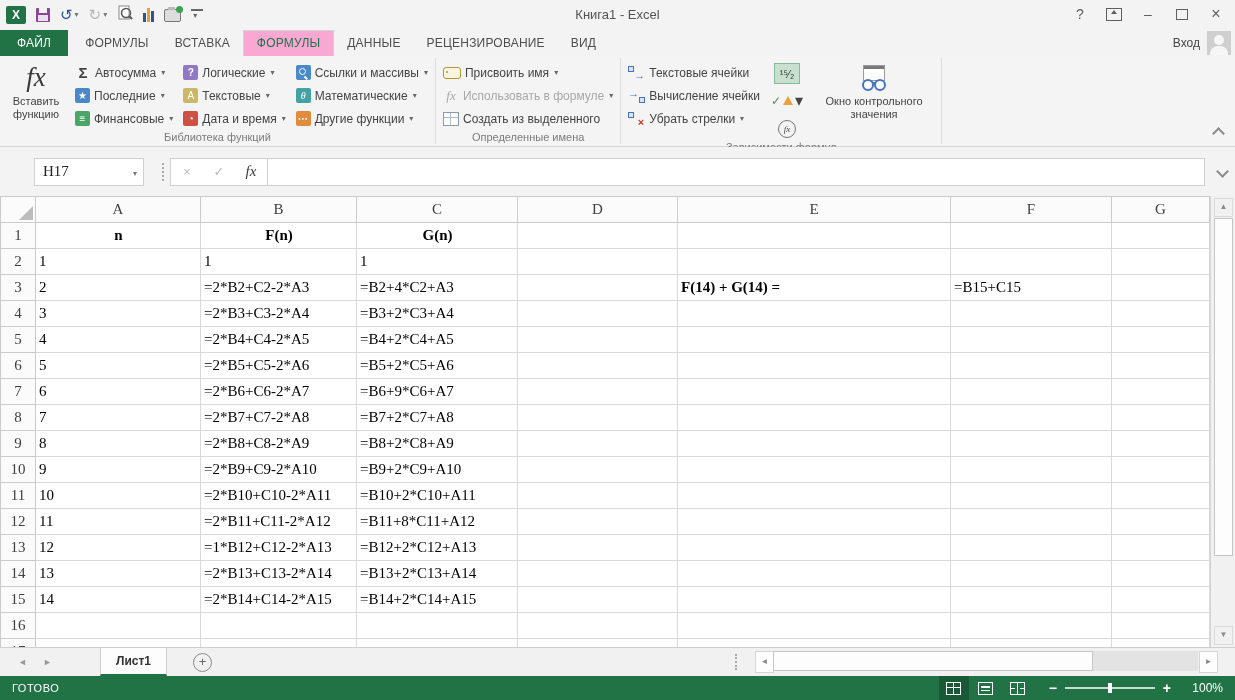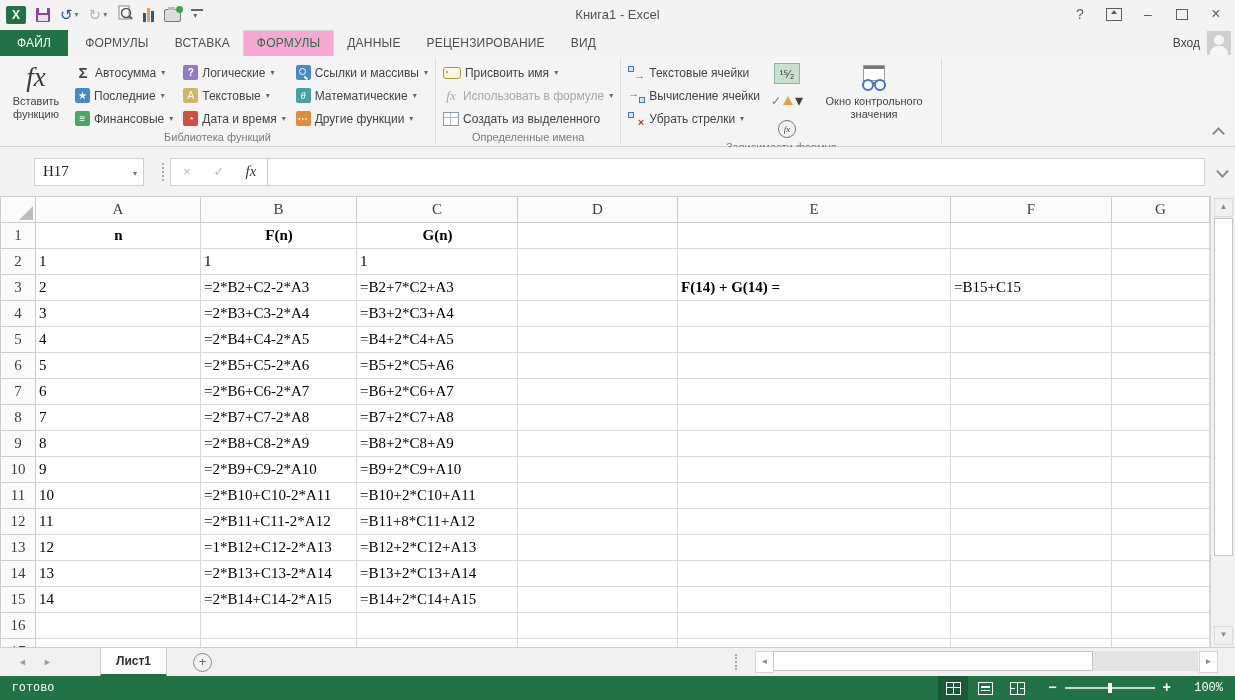--- a/index.html
+++ b/index.html
@@ -160,21 +160,21 @@
   .addsheet{position:absolute;left:193px;top:5px;width:17px;height:17px;border:1px solid #8a8a8a;border-radius:50%;
       color:#666;font-size:13px;line-height:15px;text-align:center;}
   .hgrip{position:absolute;left:735px;top:6px;height:16px;border-left:2px dotted #a9a9a9;}
   .hs-btn{position:absolute;top:3px;width:17px;height:20px;background:#fdfdfd;border:1px solid #d5d5d5;color:#8a8a8a;
       font-size:8px;text-align:center;line-height:19px;}
   .hs-left{left:755px;}
   .hs-right{left:1199px;}
   .hs-track{position:absolute;left:773px;top:3px;width:425px;height:20px;background:#e3e3e3;}
   .hs-thumb{position:absolute;left:0;top:0;width:318px;height:18px;background:#fdfdfd;border:1px solid #c5c5c5;}
   
-  .statusbar{position:absolute;top:676px;left:0;right:0;height:24px;background:#217346;color:#fff;display:flex;align-items:center;font-family:Liberation Mono, monospace;}
+  .statusbar{position:absolute;top:676px;left:0;right:0;height:24px;background:#217346;color:#fff;display:flex;align-items:center;}
   .st-mode{font-size:11px;letter-spacing:.5px;padding-left:12px;}
   .st-right{position:absolute;right:8px;top:0;height:24px;display:flex;align-items:center;gap:2px;}
   .vbtn{width:30px;height:24px;display:flex;align-items:center;justify-content:center;}
   .vbtn.active{background:rgba(0,0,0,.22);}
   .vicon{width:13px;height:11px;border:1px solid #fff;position:relative;background:transparent;}
   .vi-grid{background:linear-gradient(#fff,#fff) 0 4px/13px 1px no-repeat,linear-gradient(#fff,#fff) 6px 0/1px 11px no-repeat;}
   .vi-page{background:linear-gradient(#fff,#fff) 2px 7px/9px 1px no-repeat,linear-gradient(#fff,#fff) 2px 3px/9px 2px no-repeat;}
   .vi-break{background:linear-gradient(#fff,#fff) 0 5px/4px 1px no-repeat,linear-gradient(#fff,#fff) 9px 5px/4px 1px no-repeat,
             linear-gradient(#fff,#fff) 6px 0/1px 11px no-repeat;}
   .zoomctl{display:flex;align-items:center;gap:8px;margin:0 6px 0 14px;}
@@ -440,21 +440,21 @@
           <td>1</td>
           <td></td>
           <td></td>
           <td></td>
           <td></td>
         </tr>
         <tr>
           <th>3</th>
           <td>2</td>
           <td>=2*B2+C2-2*A3</td>
-          <td>=B2+7*C2+A3</td>
+          <td>=B2+4*C2+A3</td>
           <td></td>
           <td class="bx-t bx-b bx-l c-bold">F(14) + G(14) =</td>
           <td class="bx-t bx-b bx-r">=B15+C15</td>
           <td></td>
         </tr>
         <tr>
           <th>4</th>
           <td>3</td>
           <td>=2*B3+C3-2*A4</td>
           <td>=B3+2*C3+A4</td>
@@ -480,21 +480,21 @@
           <td>=B5+2*C5+A6</td>
           <td></td>
           <td></td>
           <td></td>
           <td></td>
         </tr>
         <tr>
           <th>7</th>
           <td>6</td>
           <td>=2*B6+C6-2*A7</td>
-          <td>=B6+2*C6+A7</td>
+          <td>=B6+9*C6+A7</td>
           <td></td>
           <td></td>
           <td></td>
           <td></td>
         </tr>
         <tr>
           <th>8</th>
           <td>7</td>
           <td>=2*B7+C7-2*A8</td>
           <td>=B7+2*C7+A8</td>

